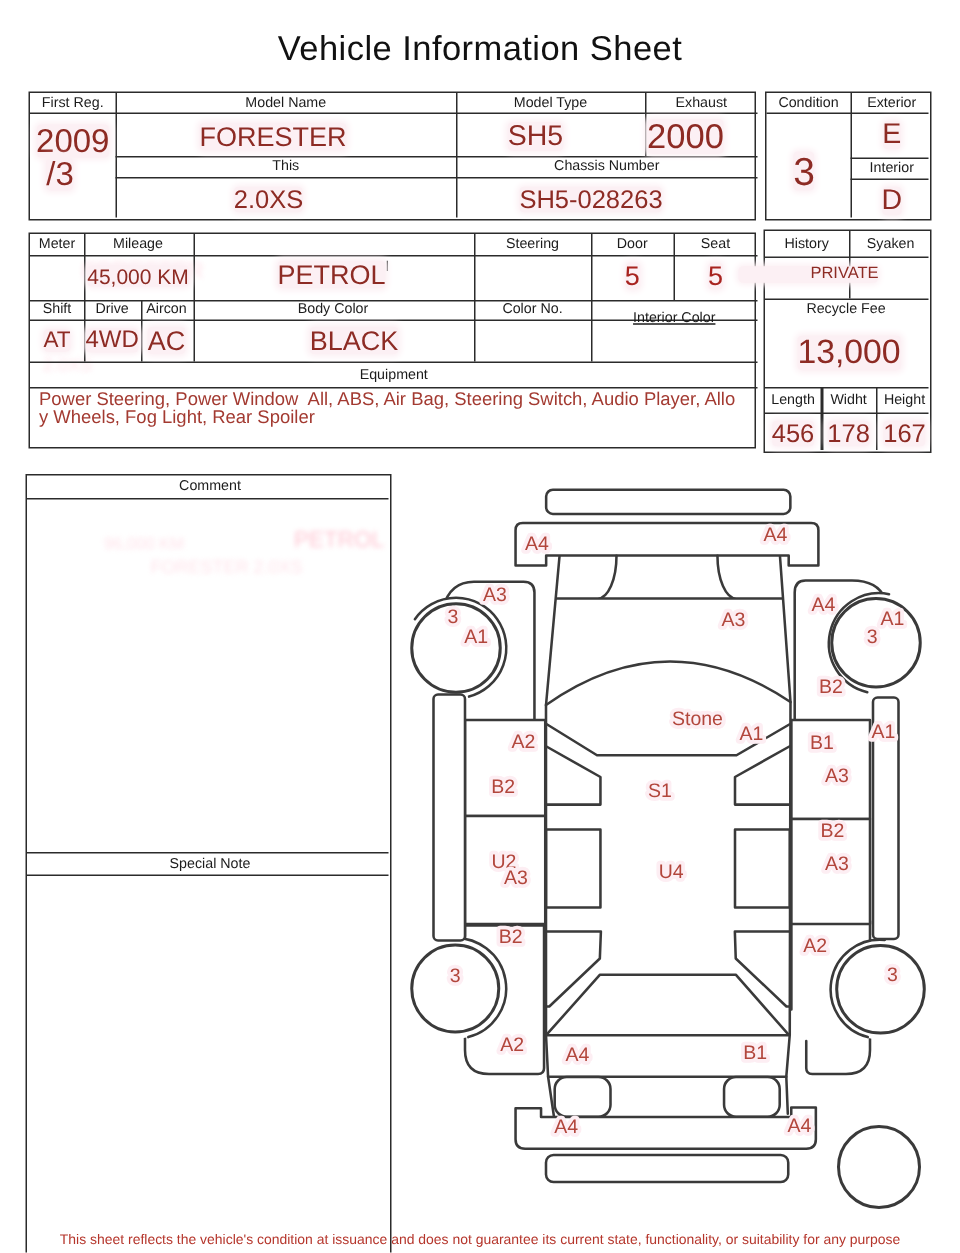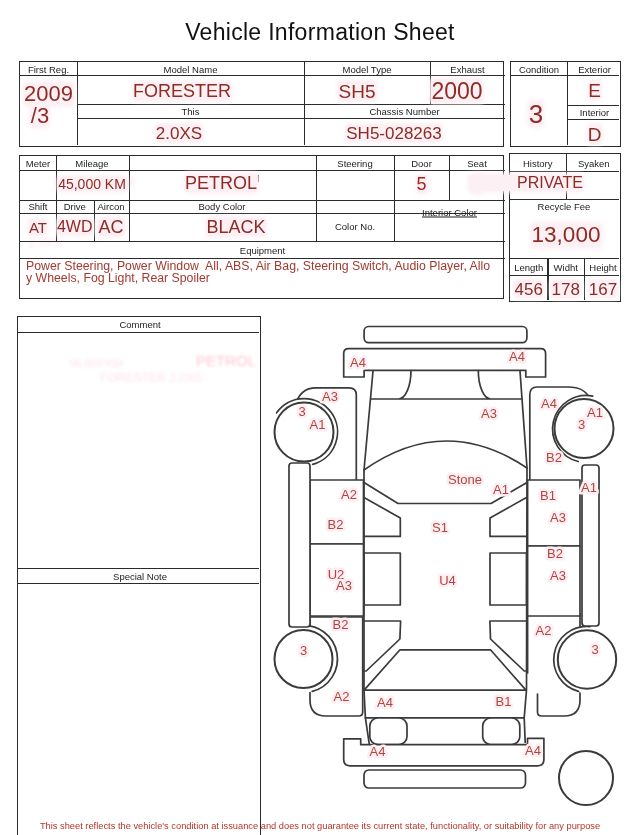--- a/index.html
+++ b/index.html
@@ -92,21 +92,21 @@
   <div class="lab" style="left:72px;top:7px;">Mileage</div>
   <div class="lab" style="left:202px;top:22px;margin-left:28px;">Fuel</div>
   <div class="lab" style="left:335px;top:7px;">Steering</div>
   <div class="lab" style="left:401.5px;top:7px;">Door</div>
   <div class="lab" style="left:457px;top:7px;">Seat</div>
 
   <div class="lab" style="left:18px;top:50px;">Shift</div>
   <div class="lab" style="left:54.75px;top:50px;">Drive</div>
   <div class="lab" style="left:91px;top:50px;">Aircon</div>
   <div class="lab" style="left:202px;top:50px;">Body Color</div>
-  <div class="lab" style="left:335px;top:50px;margin-top:20px;">Color No.</div>
+  <div class="lab" style="left:335px;top:50px;">Color No.</div>
   <div class="lab" style="left:429.5px;top:56px;text-decoration:underline;">Interior Color</div>
 
   <div class="lab" style="left:242.5px;top:93.5px;">Equipment</div>
 
   <div class="val" style="left:72px;top:28px;font-size:14px;">45,000 KM</div>
   <div class="val" style="left:201px;top:27px;font-size:18px;">PETROL</div>
   <div class="val" style="left:401.5px;top:28px;font-size:18px;color:#a8231f;">5</div>
   <div class="val" style="left:457px;top:28px;font-size:18px;color:#a8231f;">5</div>
 
   <div class="val" style="left:18px;top:71px;font-size:15px;">AT</div>
@@ -129,21 +129,21 @@
   <div class="lab" style="left:27.75px;top:8.5px;">History</div>
 
   <div class="lab" style="left:83.75px;top:8.5px;">Syaken</div>
 
   <div class="lab" style="left:54px;top:52px;">Recycle Fee</div>
 
   <div class="lab" style="left:18.7px;top:112.5px;">Length</div>
   <div class="lab" style="left:55.75px;top:112.5px;">Widht</div>
   <div class="lab" style="left:93px;top:112.5px;">Height</div>
 
-  <div class="val" style="left:16px;top:29px;font-size:16px;padding-left:48px;">PRIVATE</div>
+  <div class="val" style="left:29px;top:29px;font-size:11px;padding-left:48px;">PRIVATE</div>
 
   <div class="val" style="left:56px;top:81px;font-size:22.5px;">13,000</div>
 
   <div class="val" style="left:18.7px;top:134.5px;font-size:17px;">456</div>
 
   <div class="val" style="left:55.75px;top:134.5px;font-size:17px;">178</div>
 
   <div class="val" style="left:93px;top:134.5px;font-size:17px;">167</div>
 </div>
 

